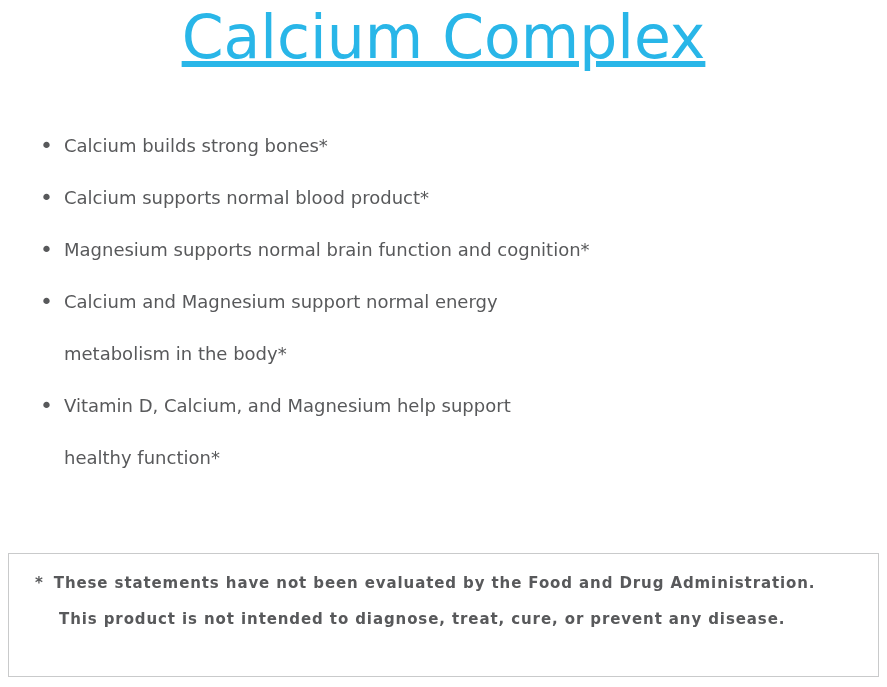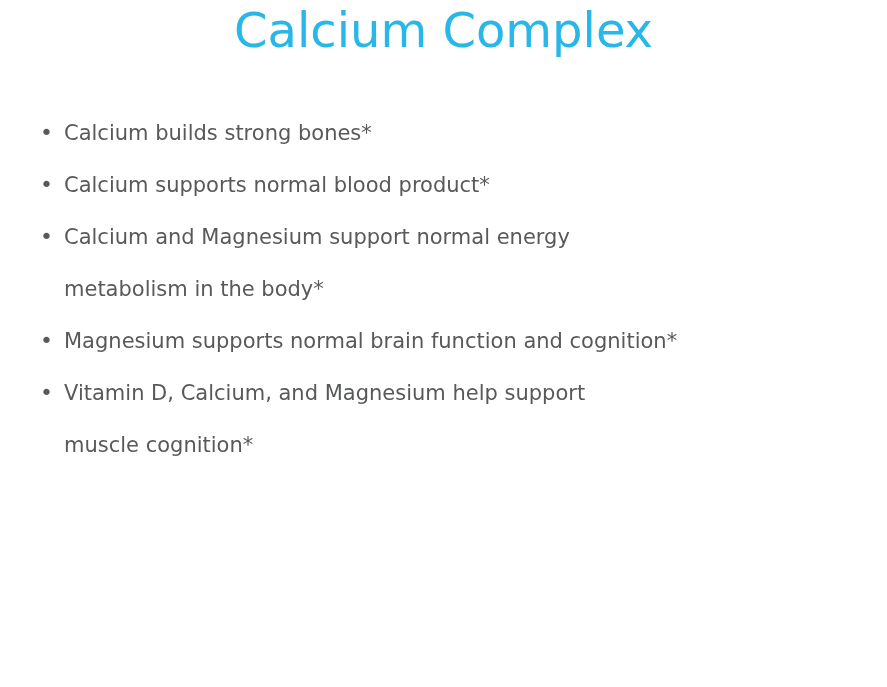--- a/index.html
+++ b/index.html
@@ -16,39 +16,40 @@
   }
   .page {
     position: relative;
     width: 887px;
     height: 687px;
     box-sizing: border-box;
   }
   .title {
     text-align: center;
     color: #29b6e8;
-    font-size: 48px;
+    font-size: 60px;
     font-weight: 400;
     letter-spacing: 0px;
     line-height: 1.1;
     margin: 0;
     padding-top: 4px;
     font-family: "DejaVu Sans", "Liberation Sans", sans-serif;
+    text-decoration: underline;
   }
   .benefits {
     list-style: none;
     margin: 0;
     padding: 0;
     margin-top: 50px;
     padding-left: 40px;
     padding-right: 30px;
   }
   .benefit-item {
     position: relative;
-    font-size: 21px;
+    font-size: 18px;
     line-height: 52px;
     color: #58595b;
     font-weight: 400;
     padding-left: 24px;
     margin: 0;
     white-space: pre-line;
   }
   .benefit-item::before {
     content: "\2022";
     position: absolute;
@@ -91,21 +92,27 @@
 </head>
 <body>
 
 <div class="page">
 
   <h1 class="title">Calcium Complex</h1>
 
   <ul class="benefits">
     <li class="benefit-item">Calcium builds strong bones*</li>
     <li class="benefit-item">Calcium supports normal blood product*</li>
+    <li class="benefit-item">Magnesium supports normal brain function and cognition*</li>
     <li class="benefit-item">Calcium and Magnesium support normal energy
 metabolism in the body*</li>
-    <li class="benefit-item">Magnesium supports normal brain function and cognition*</li>
     <li class="benefit-item">Vitamin D, Calcium, and Magnesium help support
-muscle cognition*</li>
+healthy function*</li>
   </ul>
 
+  <div class="disclaimer-box">
+    <div class="disclaimer-line first">
+      <span class="asterisk">*</span><span>These statements have not been evaluated by the Food and Drug Administration.</span>
+    </div>
+    <div class="disclaimer-line second">This product is not intended to diagnose, treat, cure, or prevent any disease.</div>
+  </div>
 
 </div>
 
 </body></html>

